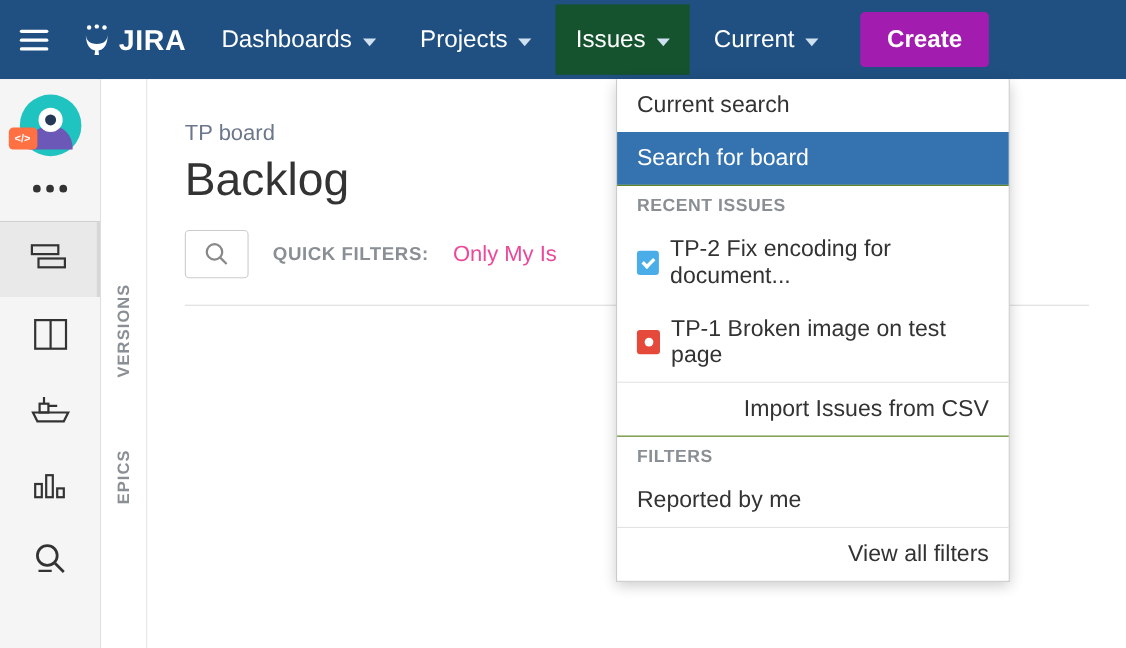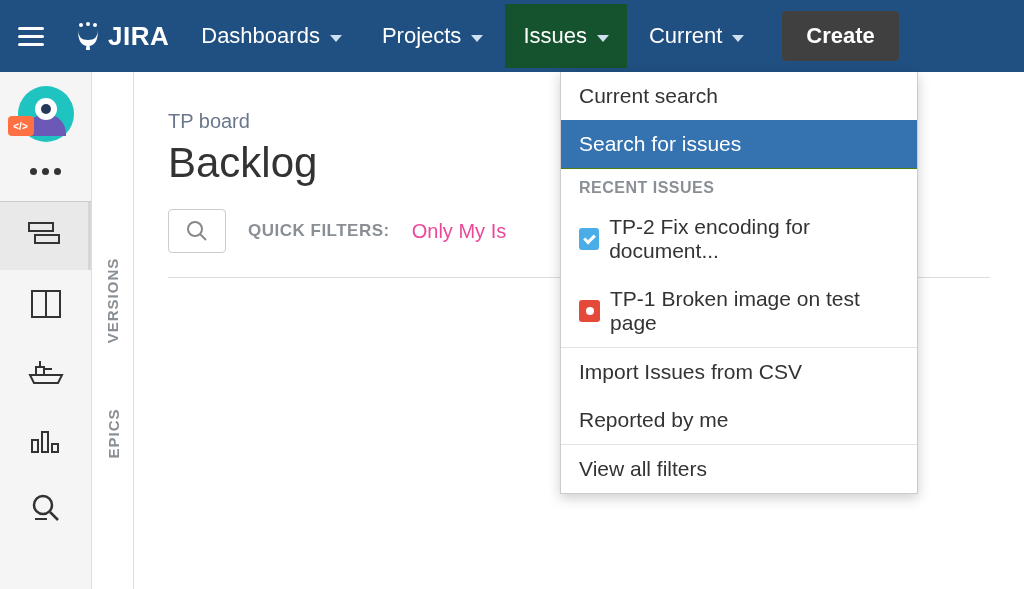--- a/index.html
+++ b/index.html
@@ -44,21 +44,21 @@
   }
   .navitem.open { background: #14532d; }
   .caret-down {
     width: 0; height: 0;
     border-left: 6px solid transparent;
     border-right: 6px solid transparent;
     border-top: 7px solid #cfe0f1;
     margin-top: 4px;
   }
   .create-btn {
-    background: #404040;
+    background: #a21caf;
     border-radius: 4px;
     padding: 12px 24px;
     font-size: 22px;
     font-weight: 600;
     color: #fff;
     margin-left: 16px;
     cursor: pointer;
   }
 
   
@@ -83,21 +83,21 @@
   .dd-item.selected { background: #3572b0; color: #fff; }
   .dd-section-label {
     padding: 10px 18px 6px 18px;
     font-size: 16px;
     font-weight: 700;
     color: #898f94;
     letter-spacing: 0.5px;
     border-top: 1px solid #4d7c0f;
     cursor: default;
   }
-  .dd-sep { border-top: 1px solid #e3e3e3; }
+  .dd-sep { border-top: 1px solid #e3e3e3; justify-content: flex-end; }
   .dd-issue-icon {
     width: 22px; height: 22px; border-radius: 3px;
     display: inline-flex; align-items: center; justify-content: center;
   }
   .dd-issue-icon.task { background: #4bade8; }
   .dd-issue-icon.task::after {
     content: "";
     display: block;
     width: 8px; height: 4px;
     border-left: 3px solid #fff;
@@ -292,38 +292,39 @@
   <div class="create-btn">
     <span>Create</span>
   </div>
 </div>
 
 <div class="dropdown">
   <div class="dd-item">
     <span>Current search</span>
   </div>
   <div class="dd-item selected">
-    <span>Search for issues</span>
+    <span>Search for board</span>
   </div>
 
   <div class="dd-section-label">RECENT ISSUES</div>
 
   <div class="dd-item">
     <span class="dd-issue-icon task"></span>
     <span><span>TP-2</span> <span>Fix encoding for document...</span></span>
   </div>
   <div class="dd-item">
     <span class="dd-issue-icon bug"></span>
     <span><span>TP-1</span> <span>Broken image on test page</span></span>
   </div>
 
   <div class="dd-item dd-sep">
     <span>Import Issues from CSV</span>
   </div>
 
+  <div class="dd-section-label">FILTERS</div>
 
   <div class="dd-item">
     <span>Reported by me</span>
   </div>
 
   <div class="dd-item dd-sep">
     <span>View all filters</span>
   </div>
 </div>
 

